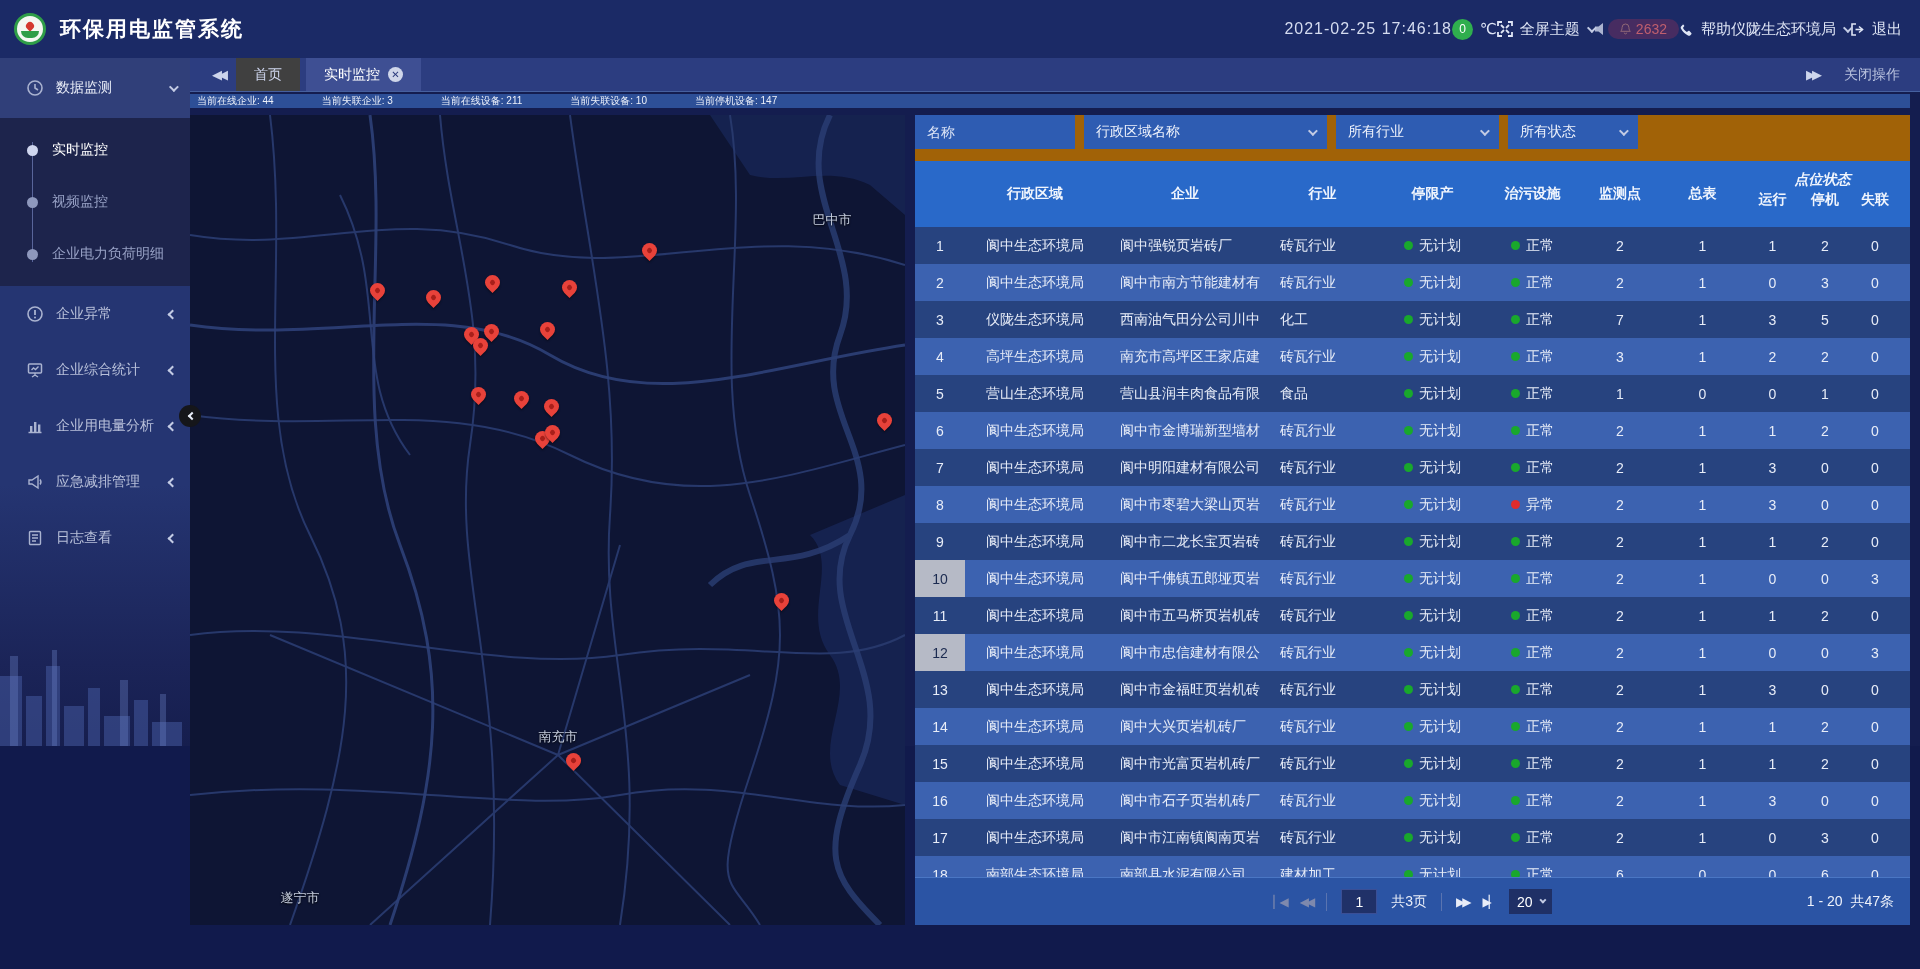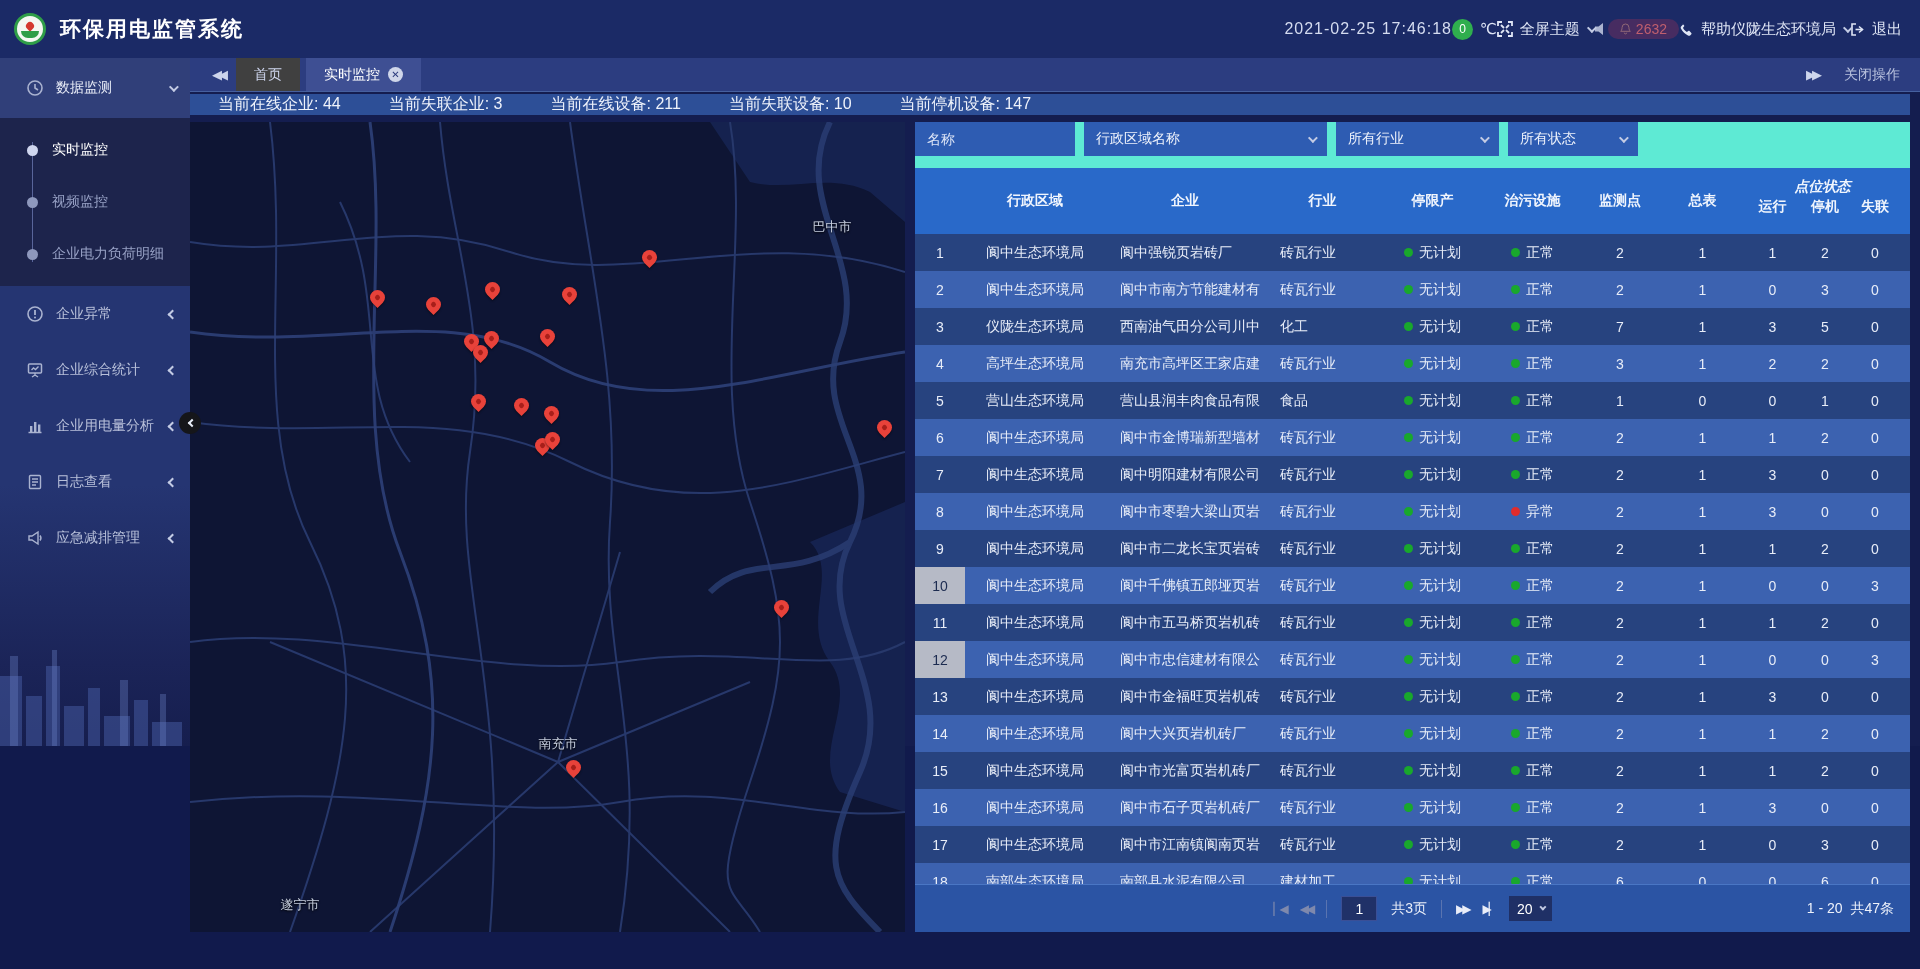--- a/index.html
+++ b/index.html
@@ -45,34 +45,34 @@
   
   .main { flex:1; background:#141d4f; display:flex; flex-direction:column; }
   .tabbar { height:44px; background:#2c3d80; border-bottom:1px solid #46609f; display:flex; align-items:center; padding:0 20px 0 10px; }
   .tab-collapse { color:#cdd5ec; font-size:13px; letter-spacing:-4px; margin:0 12px; cursor:pointer; }
   .tab { height:33px; display:flex; align-items:center; gap:8px; padding:0 18px; font-size:14px; color:#cfd6ee; cursor:pointer; }
   .tab.plain { background:#404040; }
   .tab.active { background:#3e4f93; color:#fff; }
   .tab-close { width:15px; height:15px; border-radius:50%; background:#cfd6ea; color:#2a3a7c; font-size:10px; font-weight:bold; display:flex; align-items:center; justify-content:center; }
   .tab-right { margin-left:auto; display:flex; align-items:center; gap:26px; color:#b9c2de; font-size:14px; }
 
-  .statsbar { height:31px; margin-top:2px; margin-right:10px; background:#2d4f97; display:flex; align-items:center; gap:48px; padding-left:28px; font-size:16px; color:#eef2fb; }
+  .statsbar { height:31px; margin-top:2px; margin-right:10px; background:#2d4f97; display:flex; align-items:center; gap:48px; padding-left:7px; font-size:10px; color:#eef2fb; }
 
   .content { display:flex; gap:10px; margin-top:7px; padding-right:10px; height:810px; }
 
   
   .map-panel { position:relative; width:715px; flex:0 0 715px; height:810px; background:#0e1534; overflow:visible; }
   .map-city { position:absolute; transform:translate(-50%,-50%); color:#c6cede; font-size:13px; text-shadow:0 1px 2px #000; white-space:nowrap; }
   .pin { position:absolute; width:15px; height:15px; background:#e8423a; border-radius:50% 50% 50% 0; transform:rotate(-45deg); box-shadow:-1px 1px 2px rgba(0,0,0,.4); }
   .pin::after { content:""; position:absolute; width:5px; height:5px; background:#a81f1a; border-radius:50%; top:5px; left:5px; }
   .map-toggle { position:absolute; left:-11px; top:290px; width:22px; height:22px; border-radius:50%; background:#15161a; display:flex; align-items:center; justify-content:center; cursor:pointer; z-index:5; }
   .map-toggle .chev { border-color:#e8edf8; width:6px; height:6px; margin-left:3px; }
 
   
-  .right-panel { width:995px; height:810px; background:#5eead4; display:flex; flex-direction:column; }
+  .right-panel { width:995px; height:810px; background:#a16207; display:flex; flex-direction:column; }
   .filters { height:34px; margin:0 0 12px 0; display:flex; gap:9px; }
   .f-box { background:#2e5cb2; height:34px; display:flex; align-items:center; padding:0 12px; font-size:14px; color:#eef2fb; cursor:pointer; }
   .f-box .chev { margin-left:auto; }
   .f-input { width:160px; }
   .f-input input { background:transparent; border:none; outline:none; color:#eef2fb; font-size:14px; width:100%; font-family:inherit; }
   .f-input input::placeholder { color:#dce4f6; opacity:1; }
   .f-region { width:243px; } .f-industry { width:163px; } .f-status { width:130px; }
 
   .grid-cols { display:grid; grid-template-columns:50px 140px 160px 115px 105px 95px 80px 85px 55px 50px 50px; }
   .tbl-header { height:66px; background:#2969c9; font-size:14px; font-weight:600; color:#f0f5fd;
@@ -227,35 +227,35 @@
                 <rect x="8" y="5" width="2.4" height="10" fill="currentColor"></rect>
                 <rect x="12" y="7.5" width="2.4" height="7.5" fill="currentColor"></rect>
               </svg>
             </span>
             <span>企业用电量分析</span>
             <span class="chev left g-chev"></span>
           </div>
           <div class="side-group dim">
             <span class="g-icon icon">
               <svg width="18" height="18" viewBox="0 0 18 18">
+                <path d="M3 7v4h3l6 4V3L6 7z" stroke="currentColor" stroke-width="1.4" fill="none"></path>
+                <path d="M14 6.5c1 1.3 1 3.7 0 5" stroke="currentColor" stroke-width="1.4" fill="none"></path>
+              </svg>
+            </span>
+            <span>应急减排管理</span>
+            <span class="chev left g-chev"></span>
+          </div>
+          <div class="side-group dim">
+            <span class="g-icon icon">
+              <svg width="18" height="18" viewBox="0 0 18 18">
                 <rect x="3.5" y="2.5" width="11" height="13" rx="1" stroke="currentColor" stroke-width="1.4" fill="none"></rect>
                 <path d="M6 6h6M6 9h6M6 12h4" stroke="currentColor" stroke-width="1.3"></path>
               </svg>
             </span>
             <span>日志查看</span>
-            <span class="chev left g-chev"></span>
-          </div>
-          <div class="side-group dim">
-            <span class="g-icon icon">
-              <svg width="18" height="18" viewBox="0 0 18 18">
-                <path d="M3 7v4h3l6 4V3L6 7z" stroke="currentColor" stroke-width="1.4" fill="none"></path>
-                <path d="M14 6.5c1 1.3 1 3.7 0 5" stroke="currentColor" stroke-width="1.4" fill="none"></path>
-              </svg>
-            </span>
-            <span>应急减排管理</span>
             <span class="chev left g-chev"></span>
           </div>
         </div>
       <svg class="skyline" width="190" height="110" viewBox="0 0 190 110">
         <g fill="#44599f" opacity="0.55">
           <rect x="0" y="40" width="22" height="70"></rect>
             <rect x="26" y="60" width="16" height="50"></rect>
           <rect x="46" y="30" width="14" height="80"></rect>
             <rect x="64" y="70" width="20" height="40"></rect>
           <rect x="88" y="52" width="12" height="58"></rect>

